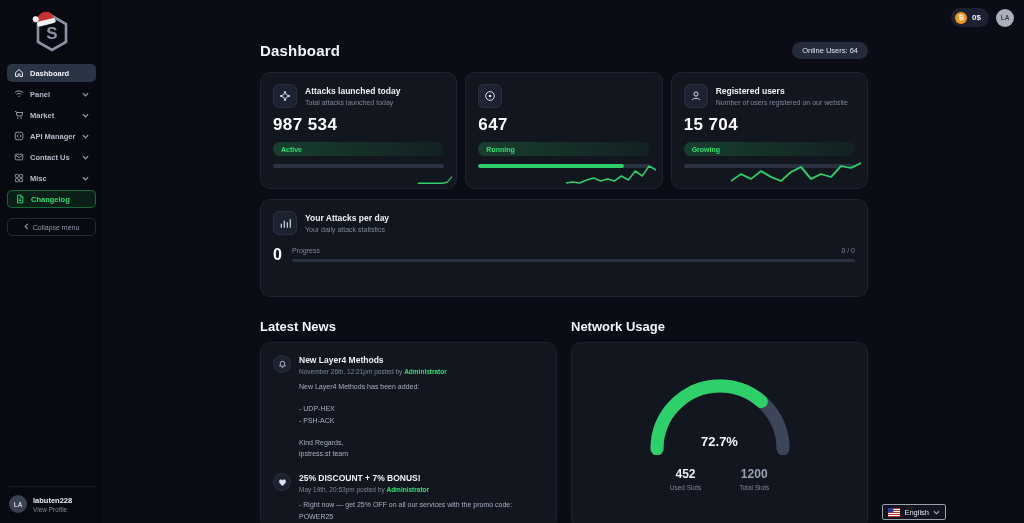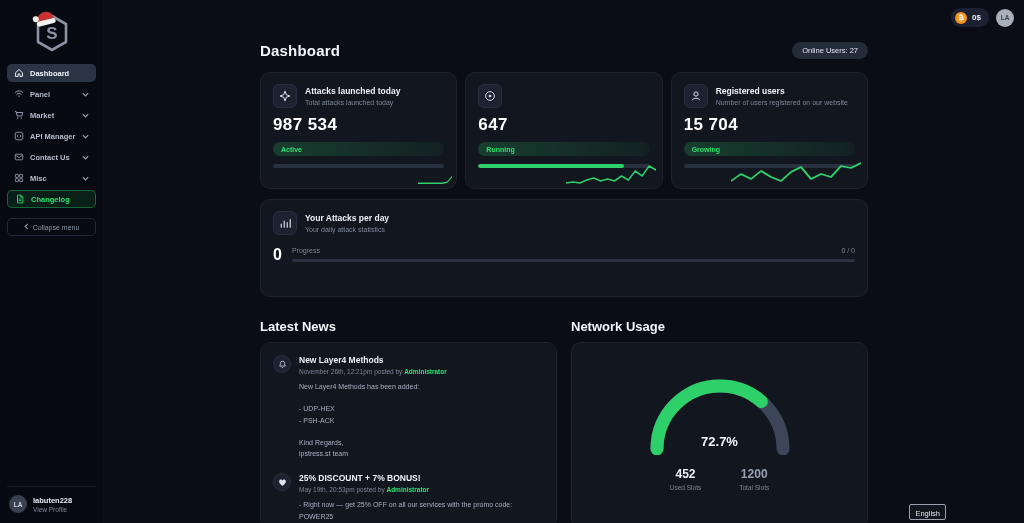--- a/index.html
+++ b/index.html
@@ -118,21 +118,21 @@
   .gauge-pct { position:absolute; left:0; right:0; bottom:6px; text-align:center; font-size:13px; font-weight:800; color:#f2f5fa; }
   .slots-row { display:flex; gap:38px; margin-top:12px; text-align:center; }
   .slot-num { font-size:12px; font-weight:800; color:#eef1f6; }
   .slot-num.dim { color:#98a1b3; }
   .slot-label { font-size:6.5px; color:#7e8798; margin-top:3px; }
   
   .lang-select {
     position:fixed; right:78px; bottom:3px; height:16px;
     background:#11151e; border:1px solid #99a1b0; border-radius:2px;
     display:flex; align-items:center; gap:4px; padding:0 5px;
-    font-size:7.5px; color:#dfe4ee; cursor:pointer;flex-direction:column;
+    font-size:7.5px; color:#dfe4ee; cursor:pointer;
   }
 </style>
 </head>
 <body>
 
 <aside class="sidebar">
   <div class="logo-wrap">
     <div class="logo">
       <svg width="34" height="38" viewBox="0 0 34 38">
         <polygon points="17,2 31,10 31,28 17,36 3,28 3,10" fill="none" stroke="#8b93a5" stroke-width="2.6"></polygon>
@@ -268,21 +268,21 @@
     <span class="btc">₿</span>
     <span class="amount">0$</span>
   </div>
   <div class="top-avatar">LA</div>
 </div>
 
 <main class="main">
   <div class="container">
     <div class="title-row">
       <h1 class="page-title">Dashboard</h1>
-      <div class="online-pill">Online Users: 27</div>
+      <div class="online-pill">Online Users: 64</div>
     </div>
 
     <div class="cards-row">
       <div class="card">
         <div class="card-head">
           <div class="cicon">
             <svg width="12" height="12" viewBox="0 0 16 16" fill="none" stroke-width="1.3">
                 <path d="M8 1.5 9.7 6.3 14.5 8 9.7 9.7 8 14.5 6.3 9.7 1.5 8 6.3 6.3Z"></path>
               </svg>
           </div>

